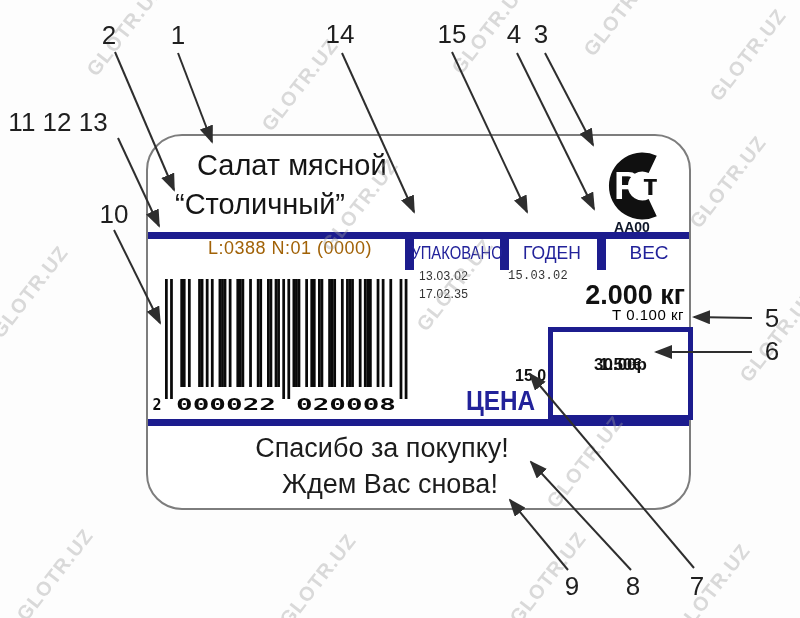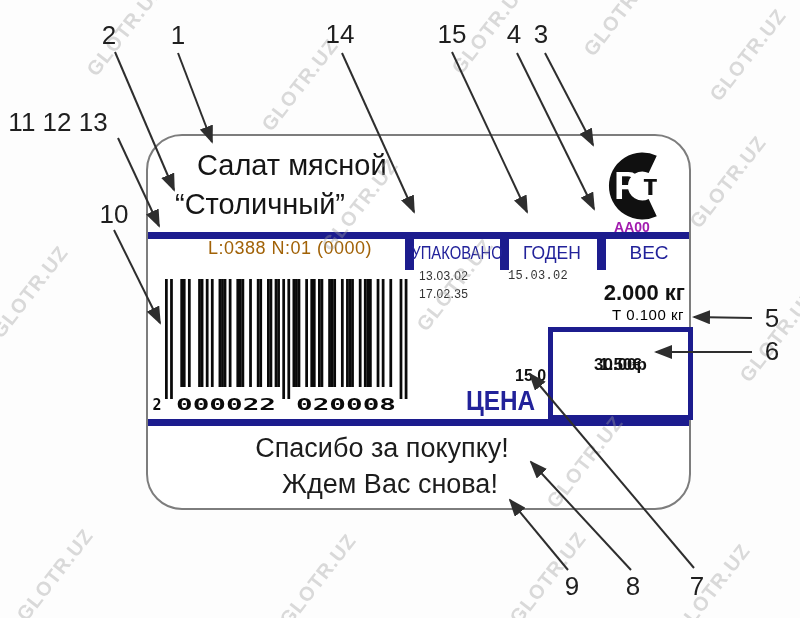--- a/index.html
+++ b/index.html
@@ -19,40 +19,40 @@
     position:absolute;left:146px;top:134px;width:545px;height:376px;
     border:2px solid #7d7d7d;border-radius:36px;background:#ffffff;
     box-sizing:border-box;z-index:1;
   }
   #label *{position:absolute;white-space:nowrap;}
   .pname{font-size:29px;color:#151515;line-height:1.15;}
   .navy-bar{background:var(--navy);}
   .lot{font-size:18px;color:#a16207;letter-spacing:.5px;margin-left:34px;}
   .colhead{font-size:19px;color:var(--blue-text);transform-origin:center;}
   .dte{font-size:12px;color:#333;letter-spacing:.3px;}
-  .wval{font-size:22px;font-weight:700;color:#111;}
+  .wval{font-size:27px;font-weight:700;color:#111;}
   .tval{font-size:15px;color:#000000;letter-spacing:.5px;}
   .pricebox{
     left:400px;top:191px;width:145px;height:93px;box-sizing:border-box;
     border:5px solid var(--navy);background:#fff;
   }
   .pricebox .inner{
     position:absolute;left:0;top:0;right:0;height:64px;background:#fff;
     display:flex;flex-direction:column;align-items:center;justify-content:center;
   }
   .pricebox .inner div{position:static;font-size:17px;font-weight:700;color:#111;line-height:21px;}
   .sumband{
     position:absolute;left:0;right:0;bottom:0;height:35px;background:var(--navy);
     display:flex;align-items:center;justify-content:center;
   }
   .sumband span{position:static;color:#fff;font-weight:700;font-size:23px;letter-spacing:.5px;}
   .pkg{font-size:16px;font-weight:700;color:#111;}
   .cena{font-size:27px;font-weight:700;color:var(--blue-text);transform:scaleX(.9);transform-origin:left;}
   .footer{font-size:27px;color:#1c1c1c;transform:translateX(-50%);}
-  .aa00{font-size:14px;font-weight:700;color:#a21caf;}
+  .aa00{font-size:14px;font-weight:700;color:#0f172a;}
   
   .callout-num{
     position:absolute;z-index:6;font-size:26px;color:#1f1f1f;
     transform:translate(-50%,-50%);font-family:"Liberation Sans",sans-serif;
   }
   
   #arrows{position:absolute;left:0;top:0;z-index:6;pointer-events:none;}
 </style>
 </head>
 <body>

